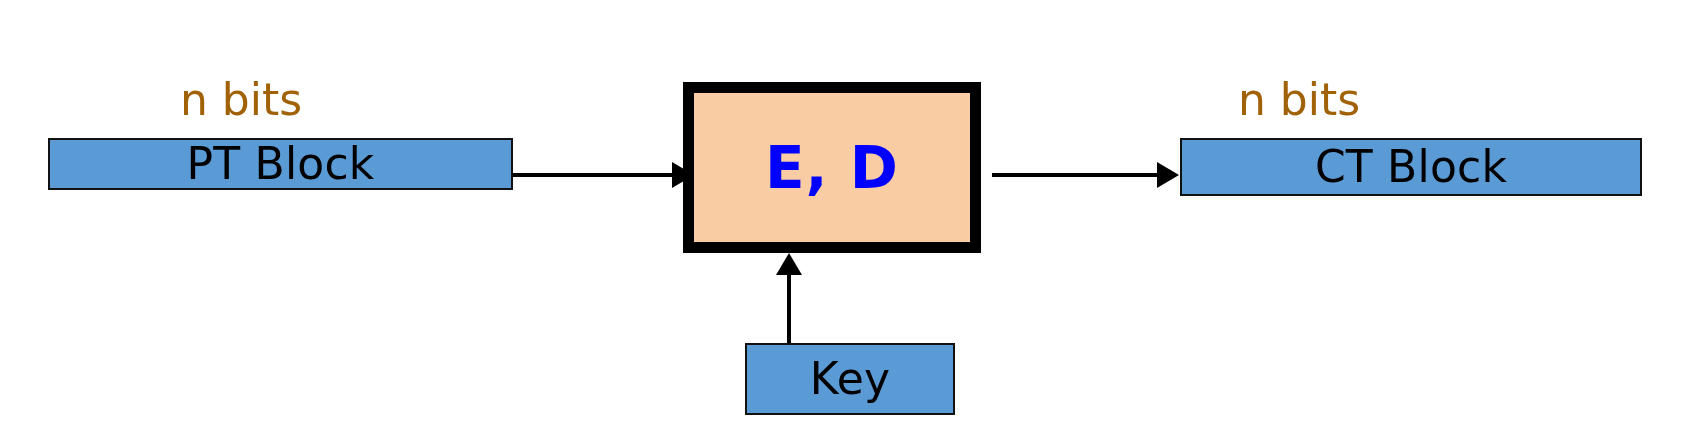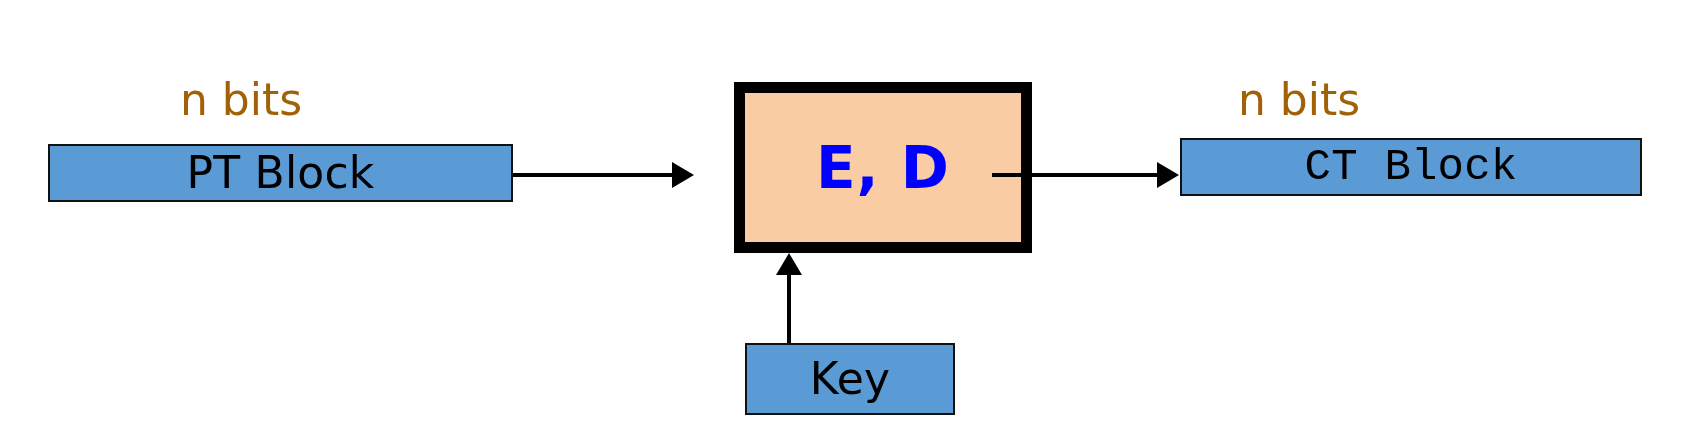--- a/index.html
+++ b/index.html
@@ -82,32 +82,32 @@
   .v-arrow-head {
     position: absolute;
     width: 0;
     height: 0;
     border-left: 13px solid transparent;
     border-right: 13px solid transparent;
     border-bottom: 22px solid #000000;
   }
 
   
-  #pt-block      { left: 48px;   top: 144px;  width: 465px; height: 58px; }
+  #pt-block      { left: 48px;   top: 138px;  width: 465px; height: 52px; }
   #pt-bits-label { left: 180px;  top: 78px; }
 
   #arrow-pt-line { left: 513px;  top: 173px;  width: 160px; }
   #arrow-pt-head { left: 672px;  top: 162px; }
 
-  #cipher-block  { left: 734px;  top: 82px;   width: 298px; height: 171px; }
+  #cipher-block  { left: 683px;  top: 82px;   width: 298px; height: 171px; }
 
   #arrow-ct-line { left: 992px;  top: 173px;  width: 166px; }
   #arrow-ct-head { left: 1157px; top: 162px; }
 
-  #ct-block      { left: 1180px; top: 138px;  width: 462px; height: 58px; font-family: Liberation Mono, monospace; }
+  #ct-block      { left: 1180px; top: 138px;  width: 462px; height: 58px; }
   #ct-bits-label { left: 1238px; top: 78px; }
 
   #key-block     { left: 745px;  top: 343px;  width: 210px; height: 72px; }
   #key-bits-label{ left: 986px;  top: 330px; }
 
   #arrow-key-line{ left: 787px;  top: 275px;  height: 70px; }
   #arrow-key-head{ left: 776px;  top: 253px; }
 </style>
 </head>
 <body>

